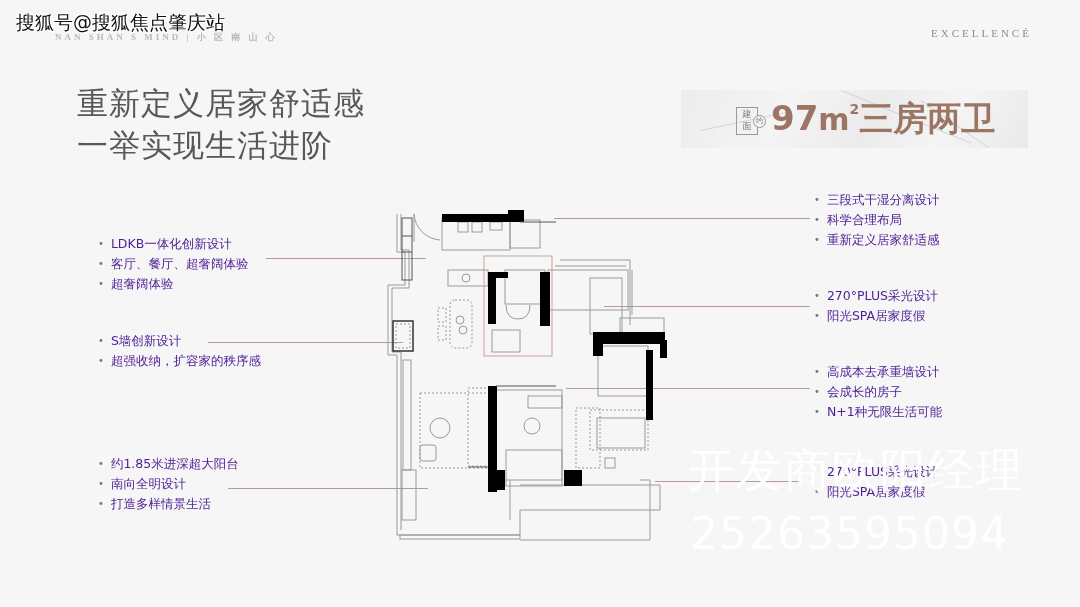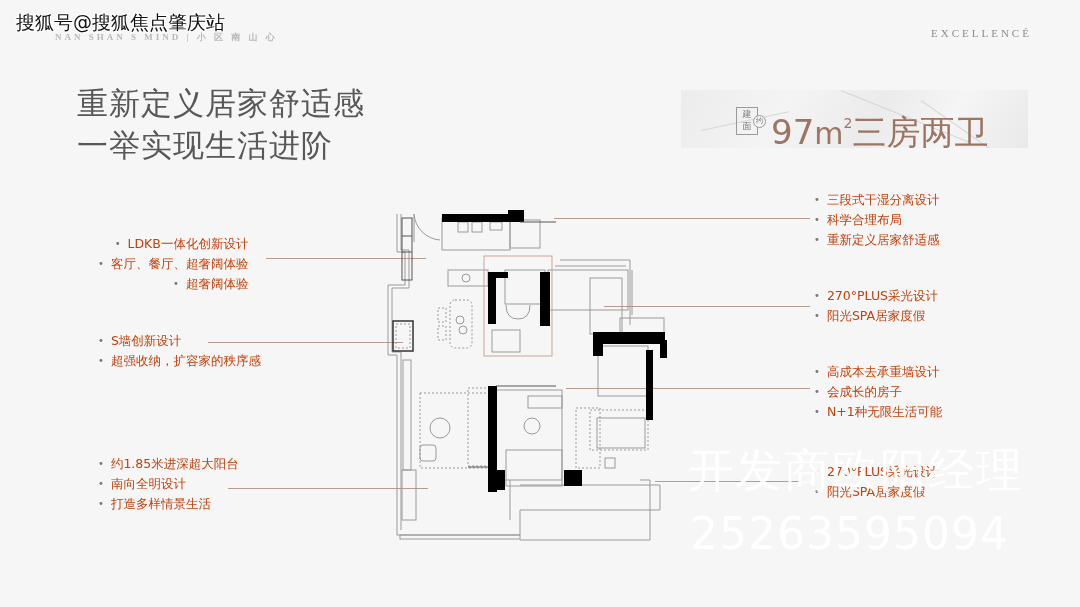--- a/index.html
+++ b/index.html
@@ -40,24 +40,24 @@
   }
   .area-tag {
     position:absolute; left:55px; top:17px; width:20px; height:26px;
     border:1px solid #9a9a9a; font-size:9px; line-height:12px; color:#777; text-align:center;
   }
   .area-tag .yue {
     position:absolute; left:16px; top:7px; width:11px; height:11px; border-radius:50%;
     border:1px solid #999; background:#f3f3f3; font-size:7px; line-height:11px; text-align:center;
   }
   .area-value {
-    position:absolute; left:90px; top:20px; font-size:34px; color:#9c7565; white-space:nowrap;
+    position:absolute; left:90px; top:6px; font-size:34px; color:#9c7565; white-space:nowrap;font-weight:bold;
   }
   .area-value sup { font-size:14px; position:relative; top:-4px; }
-  .bullets { position:absolute; font-size:12.5px; line-height:19px; color:#c2410c; }
+  .bullets { position:absolute; font-size:12.5px; line-height:19px; color:#4c1d95; }
   .bullets .item { white-space:nowrap; }
   .bullets .item::before { content:"•"; margin-right:7px; color:#777; font-size:10px; position:relative; top:-1px; }
   .leader { position:absolute; height:1px; background:#b99a8e; }
   .floorplan { position:absolute; left:380px; top:200px; }
   .wm-big {
     position:absolute; color:rgba(255,255,255,0.92); white-space:nowrap; z-index:4;
     font-family:"DejaVu Sans", sans-serif;
     margin-top:46px;
   }
 </style>
@@ -80,21 +80,21 @@
   <div class="area-tag">
     <div>建</div>
     <div>面</div>
     <div class="yue">约</div>
   </div>
   <div class="area-value">
     <span>97</span><span style="font-size:30px;">m</span><sup>2</sup><span>三房两卫</span>
   </div>
 </div>
 
-<div class="bullets" style="left:98px;top:234px;text-align:right;">
+<div class="bullets" style="left:98px;top:234px;">
   <div class="item">LDKB一体化创新设计</div>
   <div class="item">客厅、餐厅、超奢阔体验</div>
   <div class="item">超奢阔体验</div>
 </div>
 <div class="leader" style="left:266px;top:258px;width:160px;"></div>
 
 <div class="bullets" style="left:98px;top:331px;">
   <div class="item">S墙创新设计</div>
   <div class="item">超强收纳，扩容家的秩序感</div>
 </div>

